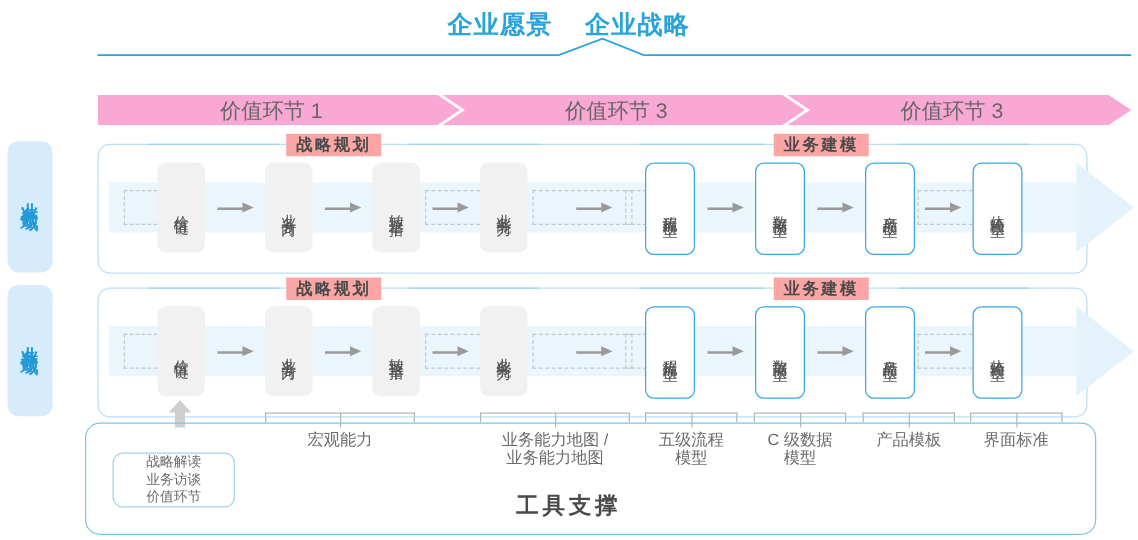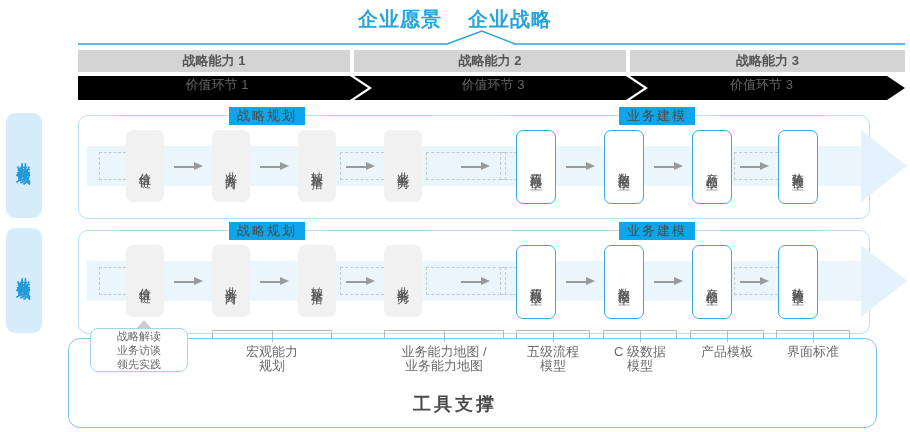--- a/index.html
+++ b/index.html
@@ -29,22 +29,22 @@
     background:#d4d4d4;color:#555;font-size:13px;font-weight:bold;
     display:flex;align-items:center;justify-content:center;
   }
   .cap-cell:nth-child(1){width:272px;}
   .cap-cell:nth-child(2){width:272px;}
   .cap-cell:nth-child(3){width:275px;}
 
   .val-row{position:absolute;left:78px;top:76px;width:827px;height:24px;}
   .chev{
     position:absolute;top:0;height:24px;
-    background:#000000;color:#666;font-size:13px;
-    display:flex;align-items:flex-start;justify-content:center;
+    background:#f9a8d4;color:#666;font-size:17px;
+    display:flex;align-items:flex-end;justify-content:center;
   }
   .chev.c1{left:0;width:290px;clip-path:polygon(0 0, 272px 0, 290px 12px, 272px 24px, 0 24px);}
   .chev.c2{left:276px;width:290px;clip-path:polygon(0 0, 272px 0, 290px 12px, 272px 24px, 0 24px, 18px 12px);}
   .chev.c3{left:552px;width:275px;clip-path:polygon(0 0, 257px 0, 275px 12px, 257px 24px, 0 24px, 18px 12px);}
   .chev span{display:block;transform:translateX(-6px);}
 
   
   .domain-tab{
     position:absolute;left:6px;width:36px;
     background:#d6ecfa;border-radius:9px;
@@ -58,22 +58,22 @@
   
   .lane{
     position:absolute;left:78px;width:790px;height:102px;
     border:1px solid #b9dff2;border-radius:10px;background:#fff;
   }
   .lane.l1{top:115px;}
   .lane.l2{top:230px;}
 
   .lane-title{
     position:absolute;top:-9px;height:18px;
-    background:#0ea5e9;padding:0 8px;
-    color:#4a4a4a;font-size:13px;font-weight:normal;letter-spacing:2px;
+    background:#fca5a5;padding:0 8px;
+    color:#4a4a4a;font-size:13px;font-weight:bold;letter-spacing:2px;
     display:flex;align-items:center;
   }
   .lane-title.left{left:150px;}
   .lane-title.right{left:540px;}
   .title-rule{position:absolute;top:-1px;height:1px;background:#9fd4ec;}
 
   
   .band{
     position:absolute;left:8px;top:30px;width:774px;height:40px;
     background:#eaf5fc;
@@ -154,25 +154,20 @@
 
   <div class="vision-row">
     <span>企业愿景</span>
     <span>企业战略</span>
   </div>
 
   <svg class="peak-line" viewBox="0 0 910 22" width="910" height="22">
     <polyline points="78,14 447,14 482,1 515,14 905,14" fill="none" stroke="#29a3dc" stroke-width="1.4"></polyline>
   </svg>
 
-  <div class="cap-row">
-    <div class="cap-cell">战略能力 1</div>
-    <div class="cap-cell">战略能力 2</div>
-    <div class="cap-cell">战略能力 3</div>
-  </div>
 
   <div class="val-row">
     <div class="chev c1">
         <span>价值环节 1</span>
       </div>
     <div class="chev c2">
         <span>价值环节 3</span>
       </div>
     <div class="chev c3">
         <span>价值环节 3</span>
@@ -331,31 +326,30 @@
   </div>
   <div class="bracket" style="left:776px;top:330px;width:74px;">
     <div class="h"></div>
       <div class="lv"></div>
       <div class="rv"></div>
       <div class="mv"></div>
   </div>
 
   <div class="tool-container"></div>
 
-  <div class="tool-box" style="left:90px;top:328px;width:96px;height:42px;align-items:center;">
+  <div class="tool-box" style="left:90px;top:362px;width:96px;height:42px;align-items:center;">
     <div>
       <div>战略解读</div>
       <div>业务访谈</div>
-      <div>领先实践</div>
+      <div>价值环节</div>
     </div>
   </div>
 
   <div class="tool-label" style="left:212px;top:345px;width:120px;">
     <div>宏观能力</div>
-    <div>规划</div>
   </div>
   <div class="tool-label" style="left:374px;top:345px;width:140px;">
     <div>业务能力地图 /</div>
     <div>业务能力地图</div>
   </div>
   <div class="tool-label" style="left:513px;top:345px;width:80px;text-align:center;">
     <div>五级流程</div>
     <div>模型</div>
   </div>
   <div class="tool-label" style="left:600px;top:345px;width:80px;">

